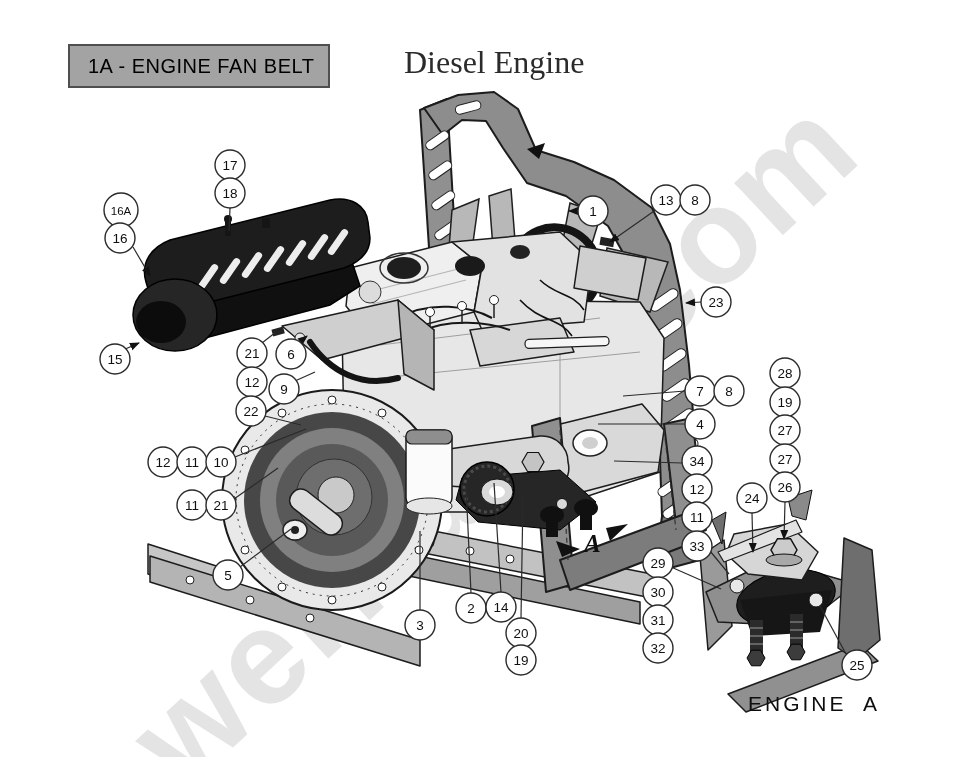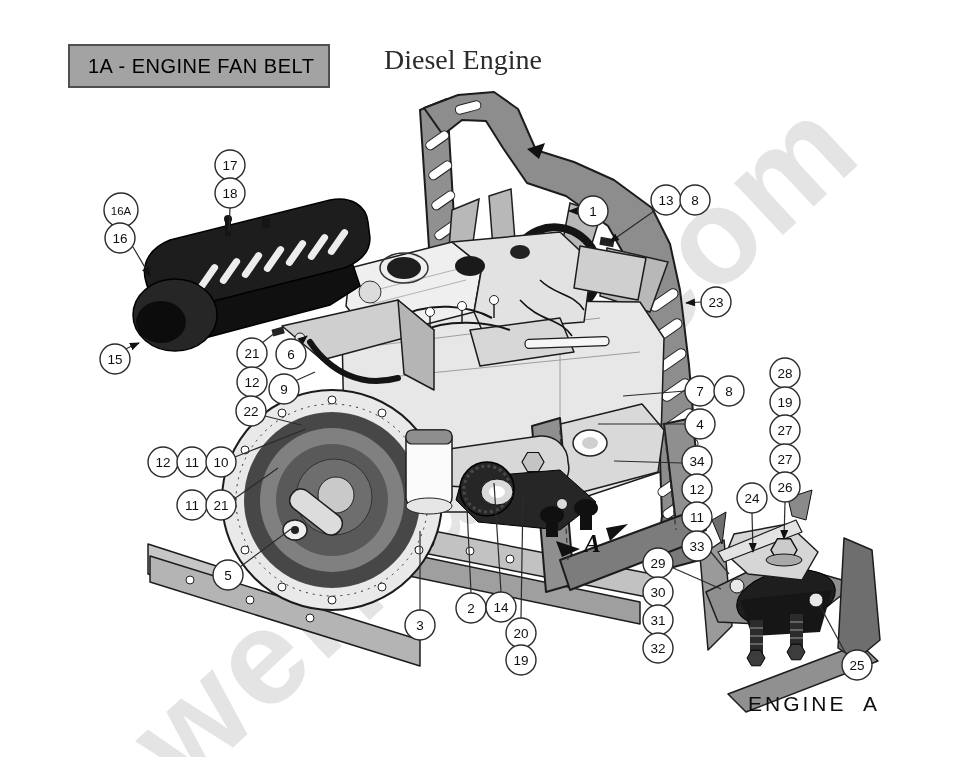--- a/index.html
+++ b/index.html
@@ -4,22 +4,22 @@
 <style>
   html,body{margin:0;padding:0;width:980px;height:757px;overflow:hidden;background:#fff;}
   .canvas{position:relative;width:980px;height:757px;background:#fff;font-family:"Liberation Sans",sans-serif;}
   svg{position:absolute;left:0;top:0;}
   .title-box{
     position:absolute;left:68px;top:44px;width:240px;height:40px;
     border:2px solid #4f4f4f;background:#a3a3a3;color:#000;
     font-size:20px;line-height:40px;padding-left:18px;letter-spacing:0.5px;
   }
   .subtitle{
-    position:absolute;left:384px;top:44px;color:#2b2b2b;
-    font-family:"Liberation Serif",serif;font-size:28px;text-align:right;
+    position:absolute;left:404px;top:44px;color:#2b2b2b;
+    font-family:"Liberation Serif",serif;font-size:32px;text-align:right;
   }
   .section-letter{
     position:absolute;left:584px;top:530px;color:#0e0e0e;
     font-family:"Liberation Serif",serif;font-style:italic;font-size:25px;font-weight:bold;
   }
   .detail-label{
     position:absolute;left:748px;top:692px;color:#0e0e0e;
     font-size:21px;letter-spacing:3px;white-space:pre;
   }
   .callout-circle{fill:#ffffff;stroke:#2a2a2a;stroke-width:1.4px;}

